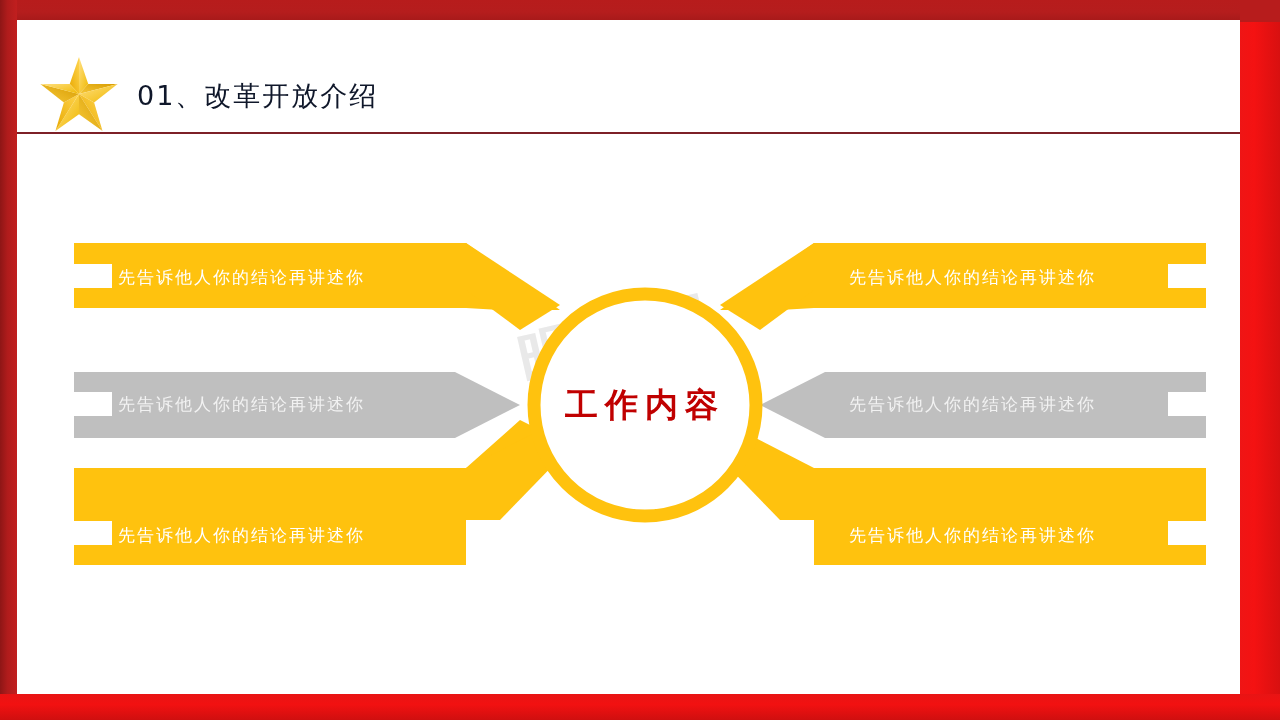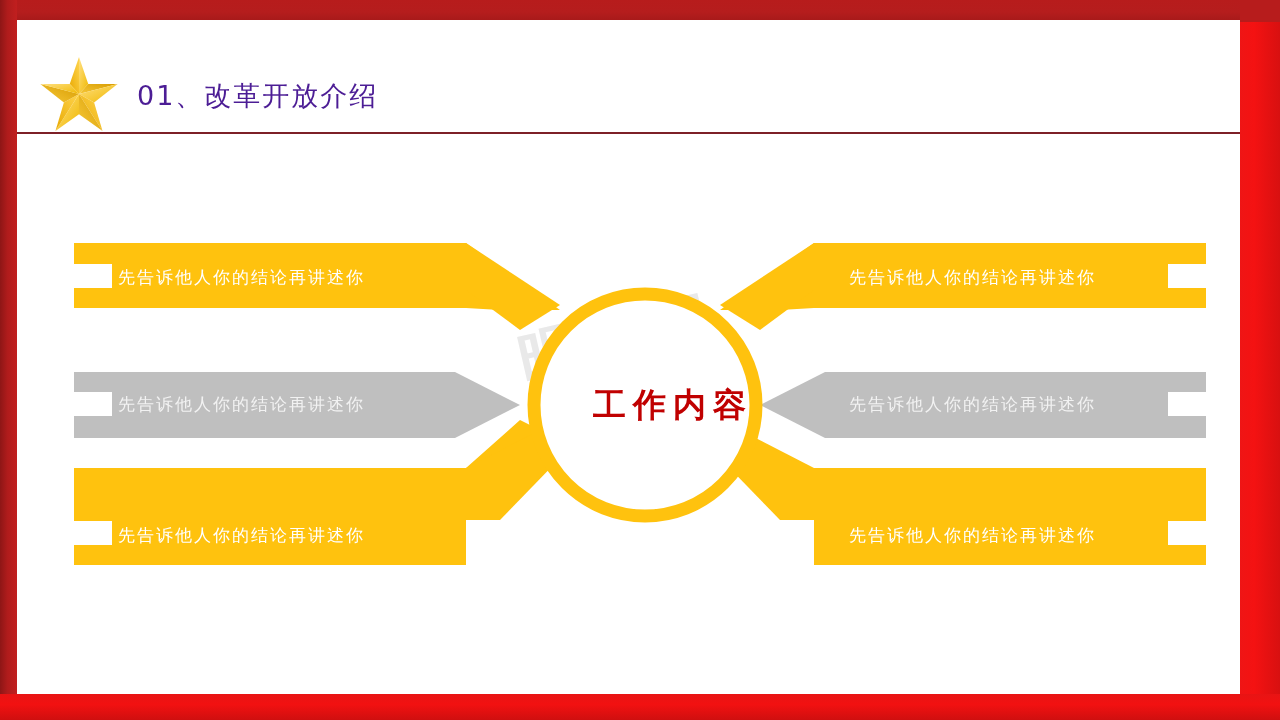--- a/index.html
+++ b/index.html
@@ -21,35 +21,35 @@
     background:linear-gradient(180deg,#e81414 0%,#f21111 40%,#cf0f0f 100%);}
   .frame-right-top{position:absolute;right:0;top:0;width:40px;height:22px;
     background:#b71c1c;}
   .page{position:absolute;left:17px;top:20px;width:1223px;height:674px;background:#ffffff;
     box-shadow:0 1px 6px rgba(0,0,0,.28);}
 
   
   .header{position:absolute;left:17px;top:20px;width:1223px;height:113px;}
   .star{position:absolute;left:20px;top:32px;width:84px;height:84px;}
   .title{position:absolute;left:120px;top:58px;
-    font-size:27px;color:#4c1d95;letter-spacing:2px;white-space:nowrap;
+    font-size:27px;color:#0f172a;letter-spacing:2px;white-space:nowrap;
     font-family:"DejaVu Sans","Liberation Sans",sans-serif;font-weight:400;}
   .rule{position:absolute;left:17px;top:132px;width:1223px;height:2px;background:#7d2027;}
 
   
   .watermark{position:absolute;left:520px;top:292px;width:250px;height:110px;
     font-size:62px;color:#e9e9e9;font-weight:700;letter-spacing:4px;
     transform:rotate(-13deg);user-select:none;pointer-events:none;}
 
   
   .diagram{position:absolute;left:0;top:0;width:1280px;height:720px;}
   .diagram svg{display:block;}
 
   .circle-label{
-    position:absolute;left:540px;top:375px;width:266px;height:60px;
+    position:absolute;left:512px;top:375px;width:266px;height:60px;
     display:flex;align-items:center;justify-content:center;
     font-size:33px;color:#c00000;font-weight:700;letter-spacing:7px;
     font-family:Liberation Mono, monospace;
   }
 
   .btxt{position:absolute;font-size:17px;color:#ffffff;letter-spacing:2px;
     white-space:nowrap;font-family:"DejaVu Sans","Liberation Sans",sans-serif;text-align:center;}
   .btxt.gray{color:#f2f2f2;}
 </style>
 </head>

